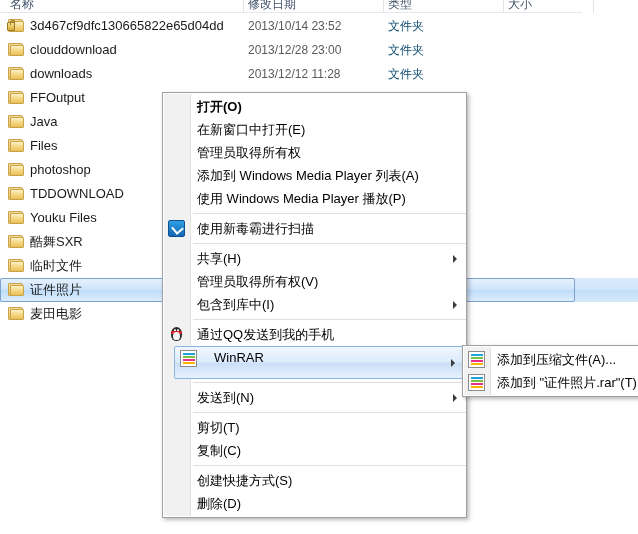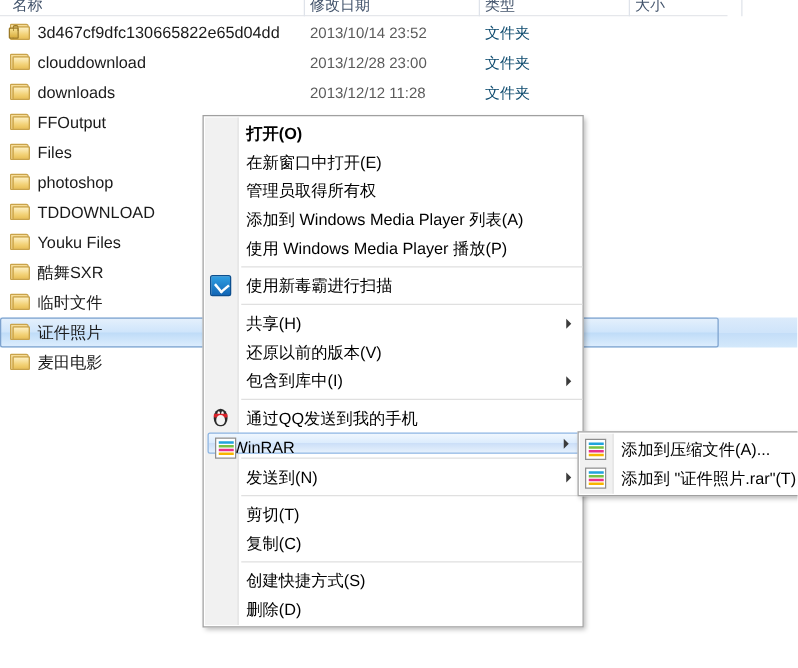--- a/index.html
+++ b/index.html
@@ -171,26 +171,26 @@
     font-size: 13px;
     color: #000000;
     white-space: nowrap;
     z-index: 2;
   }
   .mi.bold { font-weight: bold; }
   .mi.hl {
     background: linear-gradient(to bottom, #f0f7fe 0%, #dcecfd 48%, #ccdff8 52%, #e6f1fd 100%);
     border: 1px solid #8ab4e3;
     border-radius: 2px;
-    height: 17px;
+    height: 33px;
     line-height: 21px;
     box-sizing: border-box;
-    margin-left: 3px;
+    margin-left: 11px;
     margin-right: 1px;
-    padding-left: 19px;
+    padding-left: 39px;
   }
   .mi .arrow {
     position: absolute;
     right: 9px; top: 50%;
     margin-top: -4px;
     width: 0; height: 0;
     border-left: 4px solid #3b3b3b;
     border-top: 4px solid transparent;
     border-bottom: 4px solid transparent;
   }
@@ -382,20 +382,29 @@
       <div class="row">
         <div class="ficon">
           <div class="folder">
             <div class="back"></div>
             <div class="front"></div>
           </div>
         </div>
         <div class="fname">FFOutput</div>
         <div class="fdate">2013/10/25 21:31</div>
         <div class="ftype">文件夹</div>
+      </div>
+      <div class="row">
+        <div class="ficon">
+          <div class="folder">
+            <div class="back"></div>
+            <div class="front"></div>
+          </div>
+        </div>
+        <div class="fname">Java</div>
       </div>
       <div class="row">
         <div class="ficon">
           <div class="folder">
             <div class="back"></div>
             <div class="front"></div>
           </div>
         </div>
         <div class="fname">Files</div>
       </div>
@@ -471,21 +480,21 @@
   <div id="ctx-items">
       <div class="mi bold"><span>打开(O)</span></div>
       <div class="mi"><span>在新窗口中打开(E)</span></div>
       <div class="mi"><span>管理员取得所有权</span></div>
       <div class="mi"><span>添加到 Windows Media Player 列表(A)</span></div>
       <div class="mi"><span>使用 Windows Media Player 播放(P)</span></div>
       <div class="msep"></div>
       <div class="mi"><div class="micon ic-kingsoft"></div><span>使用新毒霸进行扫描</span></div>
       <div class="msep"></div>
       <div class="mi"><span>共享(H)</span><span class="arrow"></span></div>
-      <div class="mi"><span>还原以前的版本(V)</span></div>
+      <div class="mi"><span>管理员取得所有权(V)</span></div>
       <div class="mi"><span>包含到库中(I)</span><span class="arrow"></span></div>
       <div class="msep"></div>
       <div class="mi"><div class="micon ic-qq">
           <div class="body"></div>
           <div class="eye1"></div>
           <div class="eye2"></div>
           <div class="scarf"></div>
           <div class="belly"></div>
         </div><span>通过QQ发送到我的手机</span></div>
       <div class="mi hl"><div class="micon ic-winrar">

